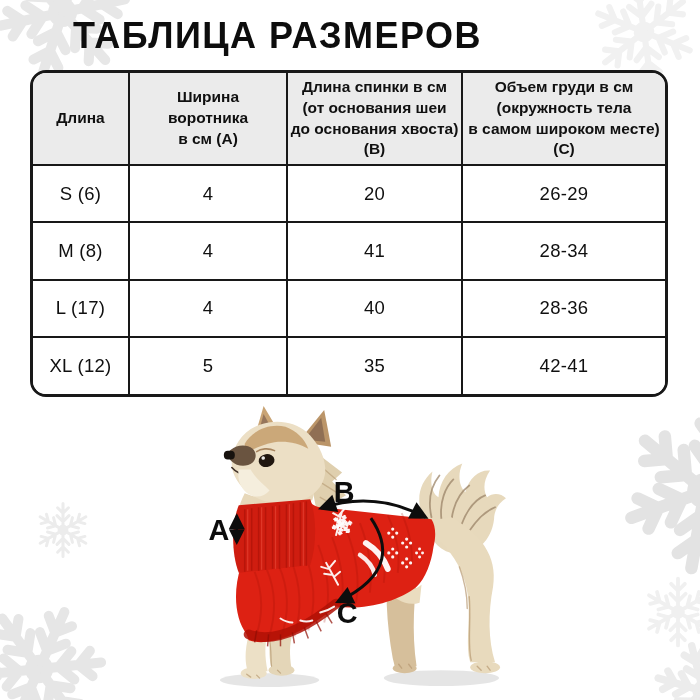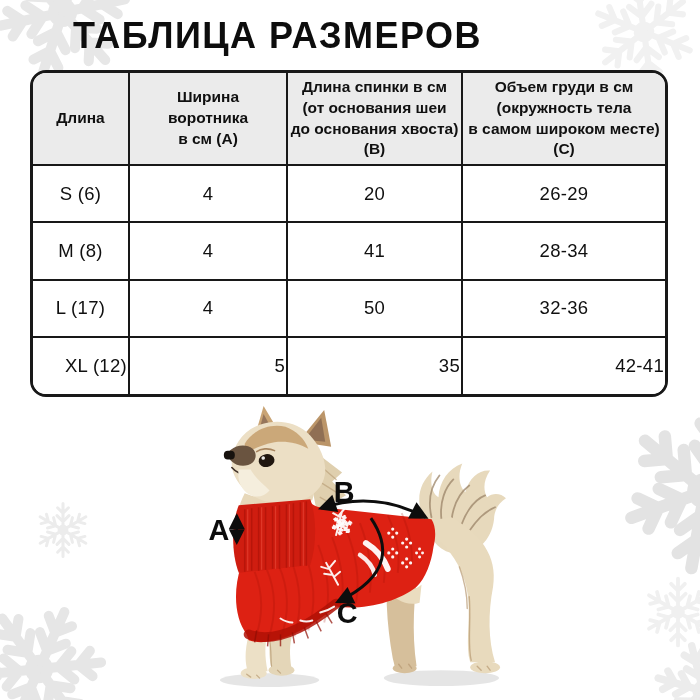--- a/index.html
+++ b/index.html
@@ -44,21 +44,21 @@
     white-space:pre-line; text-align:center; vertical-align:middle;
     border-right:2px solid #181818; border-bottom:2.5px solid #181818;
     padding:4px 2px; color:#101010;
   }
   .size-table td {
     font-size:18.5px; font-weight:500; letter-spacing:.3px; color:#101010;
     text-align:center; vertical-align:middle; background:#fff;
     border-right:2px solid #181818; border-bottom:2px solid #181818;
   }
   .size-table th:last-child, .size-table td:last-child { border-right:none; }
-  .size-table tbody tr:last-child td { border-bottom:none;text-align:right; }
+  .size-table tbody tr:last-child td { border-bottom:none; }
   .size-table thead tr { height:88px; }
   .size-table tbody tr { height:55px; }
   
   .dog-figure { position:absolute; left:175px; top:398px; width:358px; height:298px; }
   .dim-label {
     font-family:"Liberation Sans", sans-serif; font-size:29px; font-weight:800;
     fill:#0c0c0c; text-anchor:middle;
   }
   .measure-line { stroke:#0d0d0d; fill:none; }
 </style>
@@ -139,22 +139,22 @@
         </tr>
         <tr>
           <td>M (8)</td>
           <td>4</td>
           <td>41</td>
           <td>28-34</td>
         </tr>
         <tr>
           <td>L (17)</td>
           <td>4</td>
-          <td>50</td>
-          <td>32-36</td>
+          <td>40</td>
+          <td>28-36</td>
         </tr>
         <tr>
           <td>XL (12)</td>
           <td>5</td>
           <td>35</td>
           <td>42-41</td>
         </tr>
       </tbody>
     </table>
   </div>

